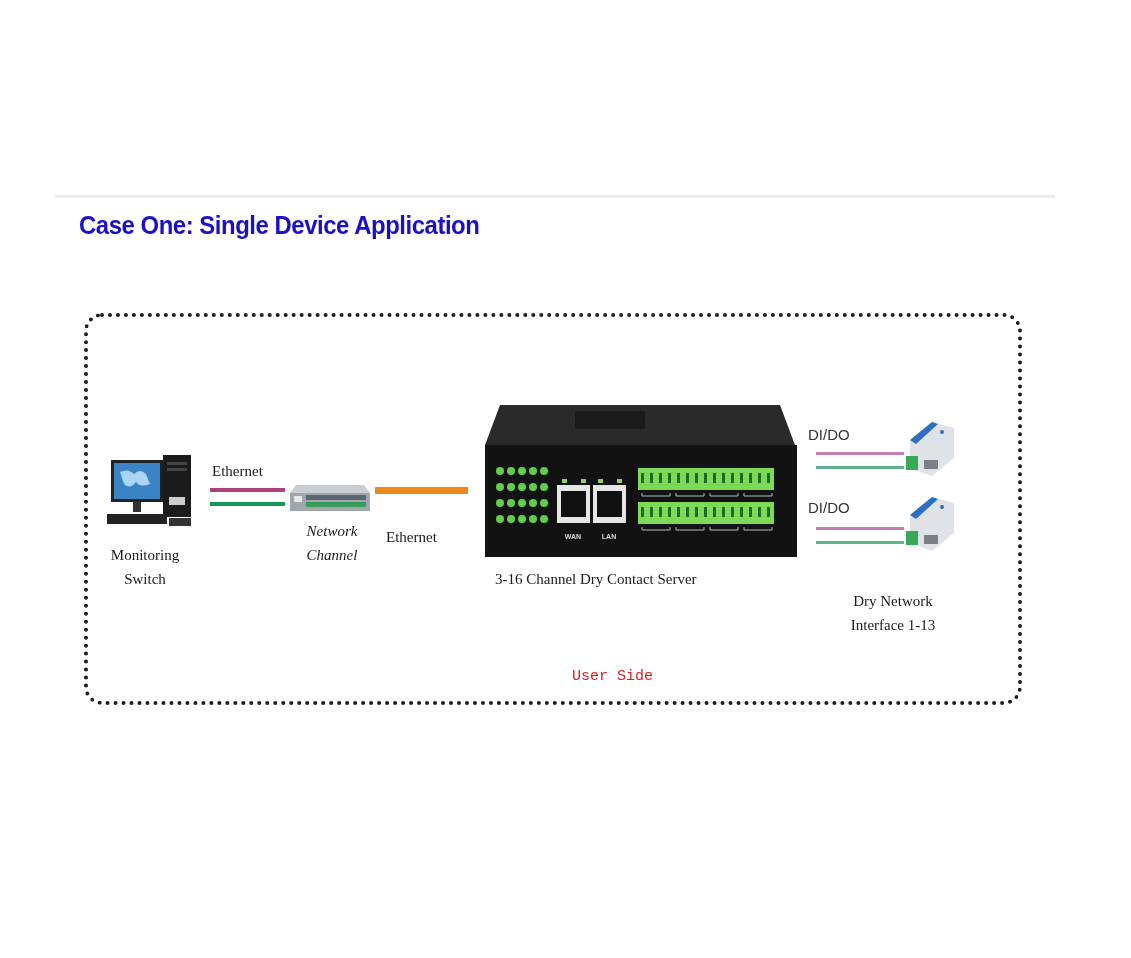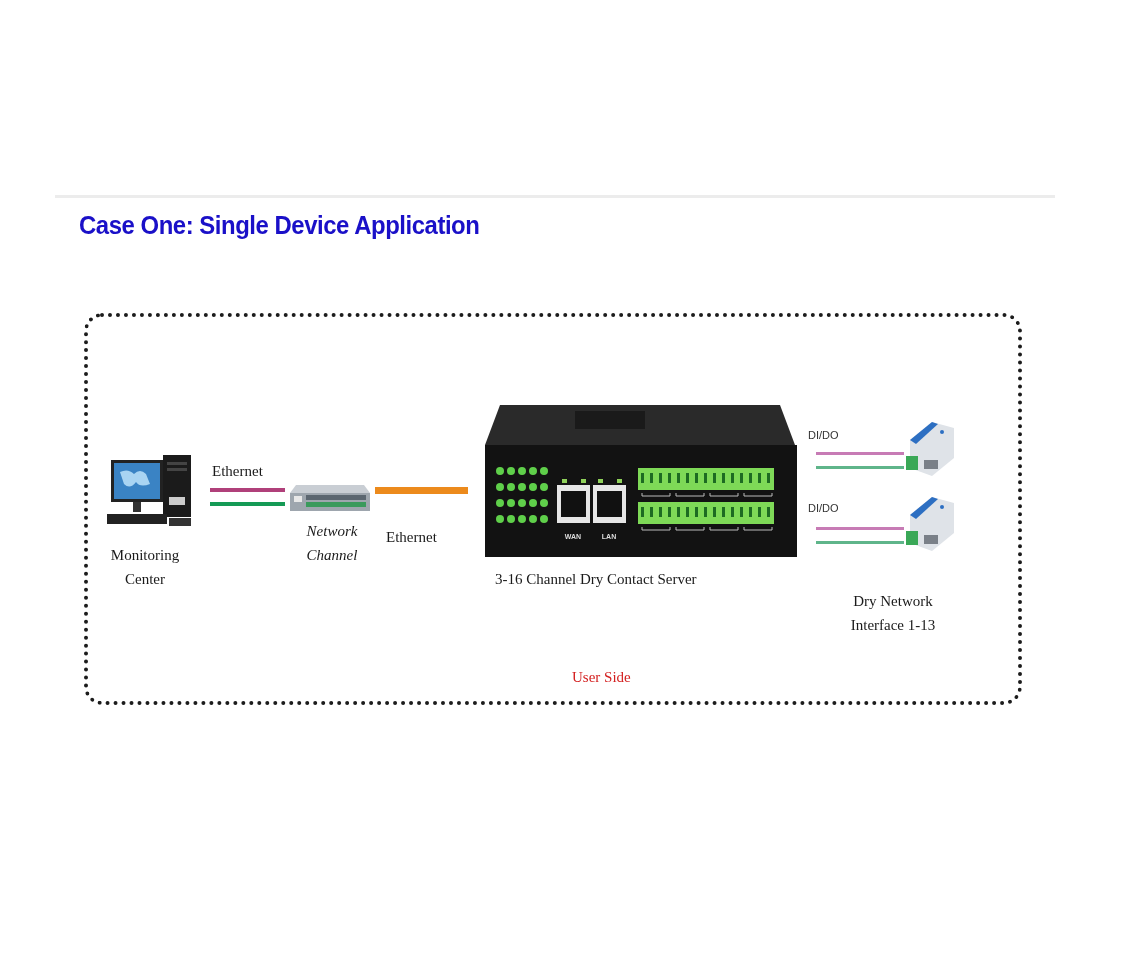--- a/index.html
+++ b/index.html
@@ -1,21 +1,21 @@
 <!DOCTYPE html>
 <html><head>
 <meta charset="utf-8">
 <style>
   html, body { margin:0; padding:0; background:#ffffff; }
   body { width:1131px; height:958px; position:relative; overflow:hidden; font-family:"Liberation Serif", serif; }
   .divider { position:absolute; left:55px; top:195px; width:1000px; height:3px; background:#ececec; }
   .heading { position:absolute; left:79px; top:210px; font-family:"Liberation Sans", sans-serif; font-weight:bold; font-size:26px; color:#1a10c8; letter-spacing:-0.5px; transform:scaleX(0.92); transform-origin:left; }
   .frame { position:absolute; left:84px; top:313px; width:938px; height:392px; border:4px dotted #1c1c1c; border-radius:18px; box-sizing:border-box; }
   .lbl { position:absolute; color:#1a1a1a; font-size:15px; text-align:center; line-height:24px; white-space:nowrap; }
-  .sans { font-family:"Liberation Sans", sans-serif; font-size:11px; color:#333; }
+  .sans { font-family:"Liberation Sans", sans-serif; font-size:15px; color:#333; }
   .line { position:absolute; height:4px; }
   .pc { position:absolute; left:105px; top:452px; width:90px; height:85px; }
   .switch { position:absolute; left:290px; top:485px; width:80px; height:28px; }
   .server { position:absolute; left:480px; top:405px; width:320px; height:155px; }
   .dci { position:absolute; width:60px; height:60px; }
 </style>
 </head>
 <body>
 
 <div class="divider"></div>
@@ -30,21 +30,21 @@
   <rect x="64" y="45" width="16" height="8" fill="#ccc"></rect>
   <rect x="6" y="8" width="52" height="42" fill="#222"></rect>
   <rect x="9" y="11" width="46" height="36" fill="#3a83c4"></rect>
   <path d="M15 20 q8 -4 14 2 q6 -6 12 0 l4 10 q-10 4 -14 -2 q-6 8 -12 2z" fill="#a9d4f2"></path>
   <rect x="28" y="50" width="8" height="10" fill="#333"></rect>
   <rect x="2" y="62" width="60" height="10" fill="#222"></rect>
   <rect x="64" y="66" width="22" height="8" fill="#333"></rect>
 </svg>
 <div class="lbl" style="left:98px; top:543px; width:94px;font-family:Liberation Serif, serif;">
   <div>Monitoring</div>
-  <div>Center</div>
+  <div>Switch</div>
 </div>
 
 <div class="lbl" style="left:212px; top:459px;">Ethernet</div>
 <div class="line" style="left:210px; top:488px; width:75px; background:#b0407a;"></div>
 <div class="line" style="left:210px; top:502px; width:75px; background:#159a55;"></div>
 
 <svg class="switch" viewBox="0 0 80 28">
   <path d="M6 0 L74 0 L80 8 L0 8 Z" fill="#c9ced4"></path>
   <rect x="0" y="8" width="80" height="18" fill="#9ea6ae"></rect>
   <rect x="4" y="11" width="8" height="6" fill="#e8e8e8"></rect>
@@ -166,13 +166,13 @@
   <rect x="4" y="36" width="12" height="14" fill="#3aa857"></rect>
   <rect x="22" y="40" width="14" height="9" fill="#7a8088"></rect>
   <circle cx="40" cy="12" r="2" fill="#2d6fc2"></circle>
 </svg>
 
 <div class="lbl" style="left:838px; top:589px; width:110px;">
   <div>Dry Network</div>
   <div>Interface 1-13</div>
 </div>
 
-<div class="lbl" style="left:572px; top:665px; color:#d42020;">User Side</div>
+<div class="lbl" style="left:572px; top:665px; color:#d42020;font-family:Liberation Mono, monospace;">User Side</div>
 
 </body></html>

